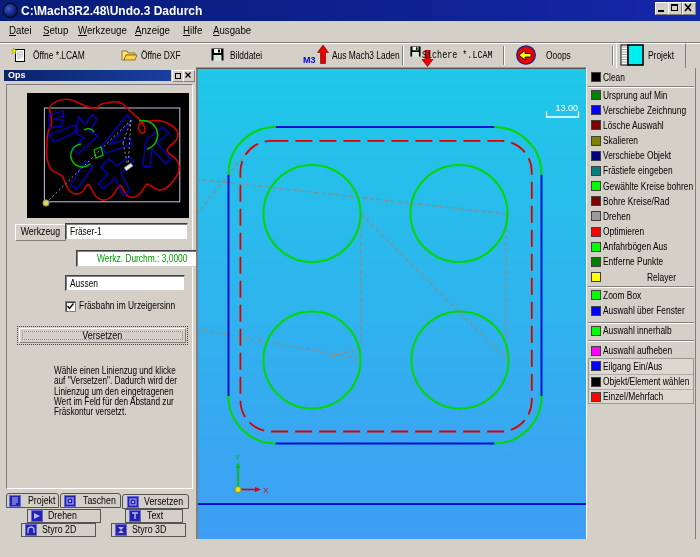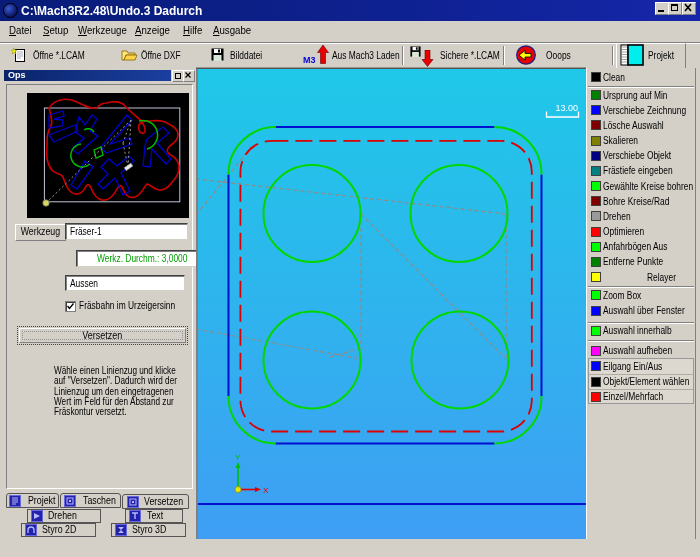--- a/index.html
+++ b/index.html
@@ -80,21 +80,21 @@
 
 <svg class="abs" style="left:410px;top:46px;" width="11" height="11" viewBox="0 0 13 13">
   <rect x="0.5" y="0.5" width="12" height="12" fill="#000"></rect>
   <rect x="3" y="1" width="7" height="4" fill="#fff"></rect>
   <rect x="7" y="1.5" width="2" height="3" fill="#000"></rect>
   <rect x="2.5" y="7" width="8" height="6" fill="#d8e8d8"></rect>
 </svg>
 <svg class="abs" style="left:421px;top:50px;" width="13" height="17" viewBox="0 0 13 17">
   <path d="M4 0h5v9.5h3L6.5 16.5 1 9.5h3z" fill="#e80000" stroke="#600" stroke-width="0.6"></path>
 </svg>
-<div class="abs" style="left:440px;top:50px;"><span class="t">Sichere *.LCAM</span></div>
+<div class="abs" style="left:422px;top:50px;font-family:Liberation Mono, monospace;"><span class="t">Sichere *.LCAM</span></div>
 <div class="abs" style="left:503px;top:46px;width:1px;height:19px;background:#808080;"></div>
 <div class="abs" style="left:504px;top:46px;width:1px;height:19px;background:#fff;"></div>
 
 <svg class="abs" style="left:516px;top:45px;" width="20" height="20" viewBox="0 0 20 20">
   <ellipse cx="10" cy="10" rx="9.3" ry="9.2" fill="#e80000" stroke="#202080" stroke-width="1.3"></ellipse>
   <path d="M9 5.5v3h6v3.5H9v3L3 10.2z" fill="#ffff00" stroke="#000" stroke-width="0.8"></path>
 </svg>
 <div class="abs" style="left:546px;top:50px;"><span class="t">Ooops</span></div>
 <div class="abs" style="left:612px;top:46px;width:1px;height:19px;background:#808080;"></div>
 <div class="abs" style="left:613px;top:46px;width:1px;height:19px;background:#fff;"></div>

